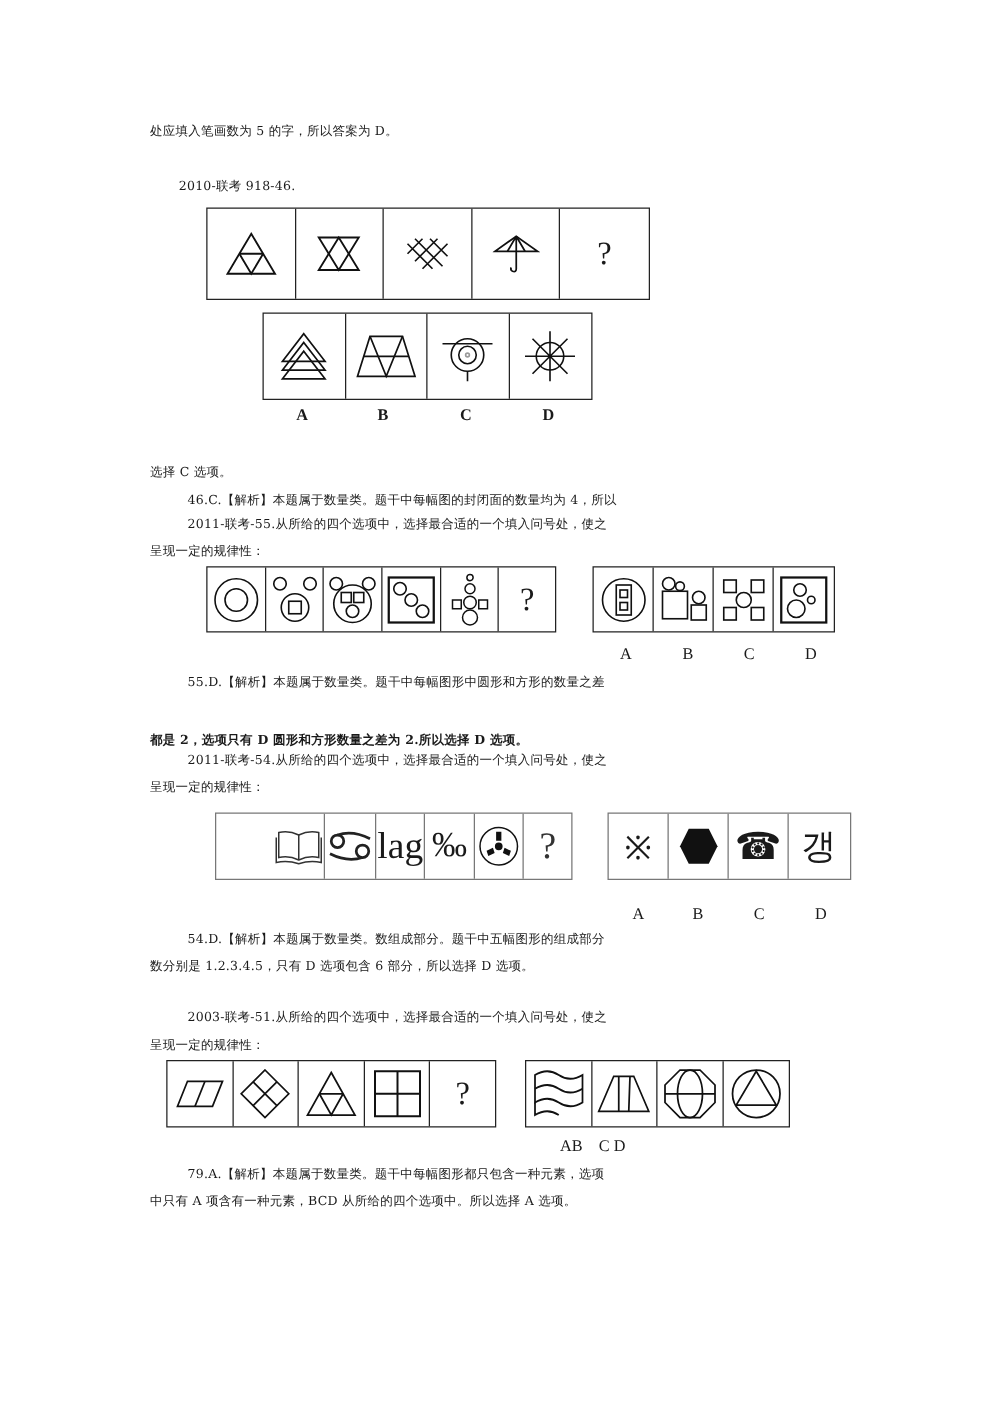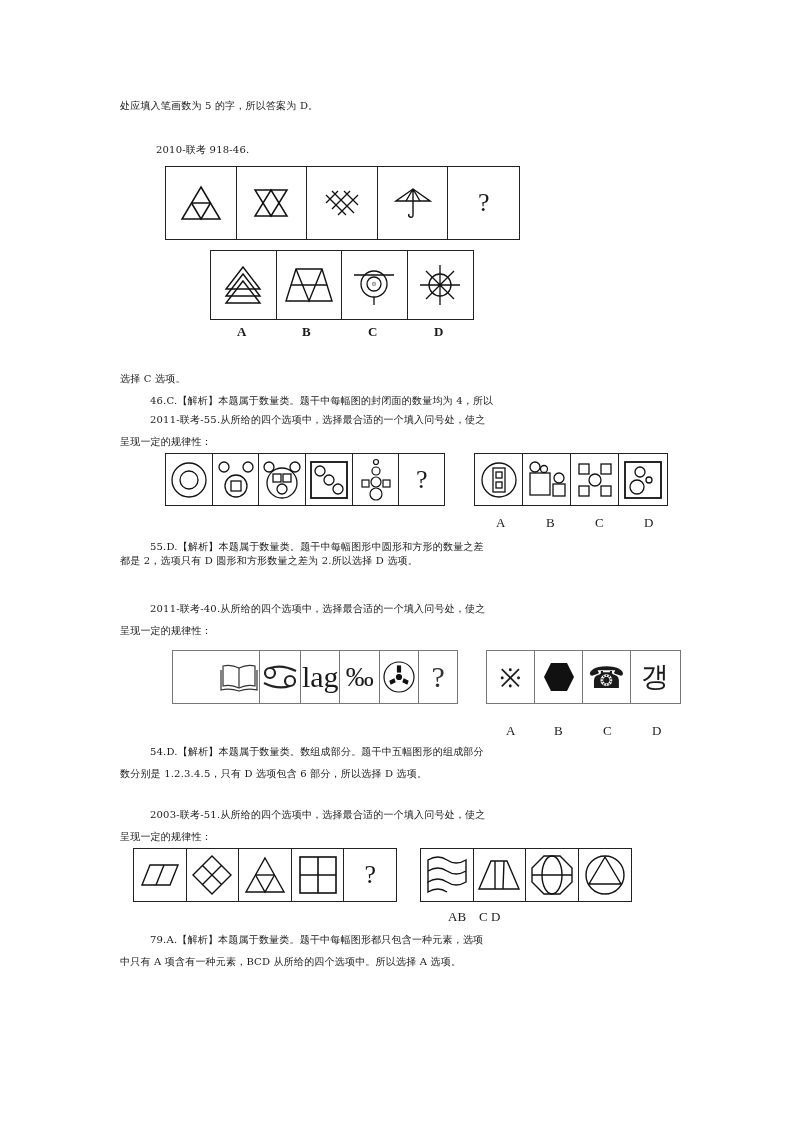--- a/index.html
+++ b/index.html
@@ -13,21 +13,21 @@
   .lbl { position: absolute; font-size: 13px; font-family: "Liberation Serif", serif; }
   .q { font-family: "Liberation Serif", serif; font-size: 26px; }
   .faded { border-color: #777 !important; }
   .faded .cell { border-color: #777; }
 </style>
 </head>
 <body>
 
 <div class="t" style="left:120px; top:96px;">处应填入笔画数为 5 的字，所以答案为 D。</div>
 
-<div class="t" style="left:156px; top:140px;">2010-联考 918-46.</div>
+<div class="t" style="left:143px; top:140px;">2010-联考 918-46.</div>
 
 <div class="strip" style="left:165px; top:166px; width:355px; height:74px;">
   <div class="cell" style="width:71px;">
     <svg width="42" height="36" viewBox="0 0 42 36">
       <g fill="none" stroke="#111" stroke-width="1.5">
           <path d="M21 2 L40 34 L2 34 Z"></path>
           <path d="M11.5 18 L30.5 18"></path>
           <path d="M11.5 18 L21 34 L30.5 18"></path>
         </g>
       </svg>
@@ -206,23 +206,23 @@
         </g>
       </svg>
   </div>
 </div>
 <div class="lbl" style="left:496px; top:515px;">A</div>
 <div class="lbl" style="left:546px; top:515px;">B</div>
 <div class="lbl" style="left:595px; top:515px;">C</div>
 <div class="lbl" style="left:644px; top:515px;">D</div>
 
 <div class="t" style="left:150px; top:537px;">55.D.【解析】本题属于数量类。题干中每幅图形中圆形和方形的数量之差</div>
-<div class="t" style="left:120px; top:551px;">都是 2，选项只有 D 圆形和方形数量之差为 2.所以选择 D 选项。</div>
-
-<div class="t" style="left:150px; top:599px;">2011-联考-40.从所给的四个选项中，选择最合适的一个填入问号处，使之</div>
+<div class="t" style="left:120px; top:583px;font-weight:bold;">都是 2，选项只有 D 圆形和方形数量之差为 2.所以选择 D 选项。</div>
+
+<div class="t" style="left:150px; top:599px;">2011-联考-54.从所给的四个选项中，选择最合适的一个填入问号处，使之</div>
 <div class="t" style="left:120px; top:621px;">呈现一定的规律性：</div>
 
 <div class="strip faded" style="left:172px; top:650px; width:286px; height:54px;padding-left:46px;">
   <div class="cell" style="width:48px;">
     <svg width="40" height="30" viewBox="0 0 40 30">
       <g fill="none" stroke="#333" stroke-width="1.2">
           <path d="M20 6 Q12 2 4 4 L4 24 Q12 22 20 26 Q28 22 36 24 L36 4 Q28 2 20 6 Z"></path>
           <path d="M20 6 L20 26"></path>
           <path d="M2 8 L2 28 Q11 26 20 29 Q29 26 38 28 L38 8"></path>
         </g>

